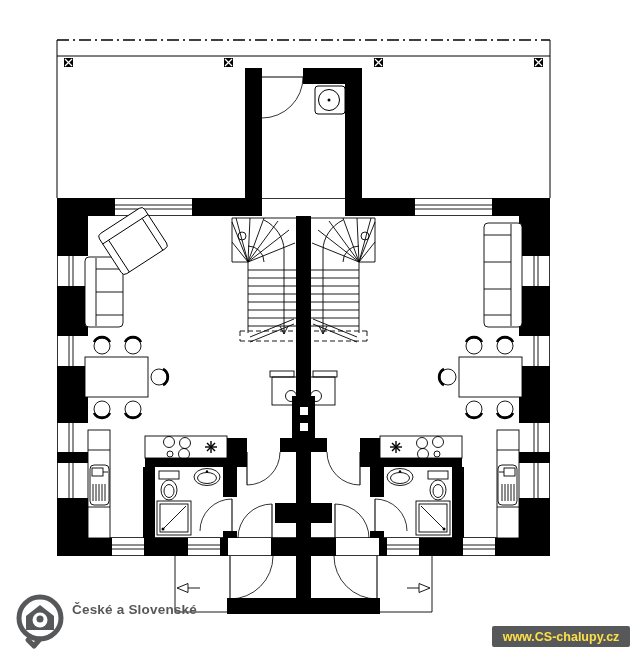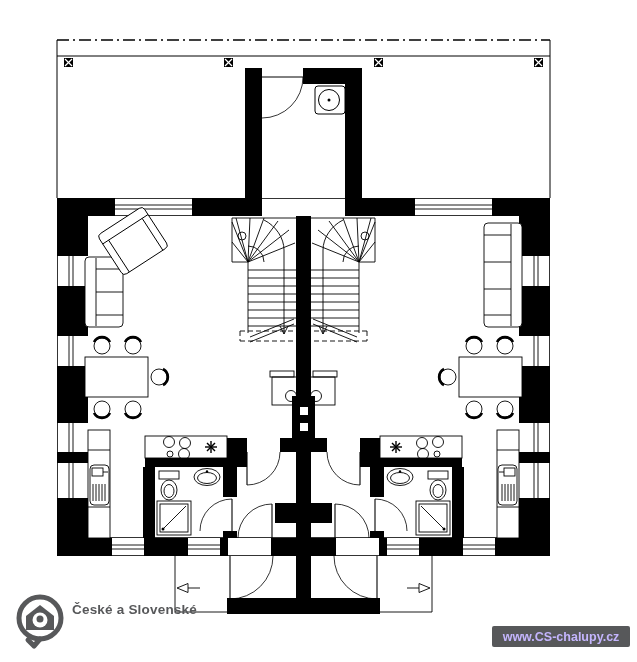--- a/index.html
+++ b/index.html
@@ -3,21 +3,21 @@
 <meta charset="utf-8">
 <style>
   html,body{margin:0;padding:0;background:#fff;}
   .stage{position:relative;width:637px;height:662px;background:#ffffff;overflow:hidden;
          font-family:"Liberation Sans",sans-serif;}
   .plan-svg{position:absolute;left:0;top:0;}
   .logo{position:absolute;left:10px;top:584px;display:flex;align-items:center;gap:8px;}
   .logo-text{color:#57585a;font-size:13.5px;font-weight:bold;letter-spacing:.2px;
              position:absolute;left:62px;top:18px;white-space:nowrap;}
   .site-badge{position:absolute;left:492px;top:626px;width:138px;height:21px;
-              background:#57585a;border-radius:2px;color:#c4b5fd;font-size:12.5px;
+              background:#57585a;border-radius:2px;color:#fde047;font-size:12.5px;
               font-weight:bold;display:flex;align-items:center;justify-content:center;}
 </style>
 </head>
 <body>
 
 <div class="stage">
 
 <svg class="plan-svg" width="637" height="662" viewBox="0 0 637 662">
 
   <g stroke="#000" fill="none">

